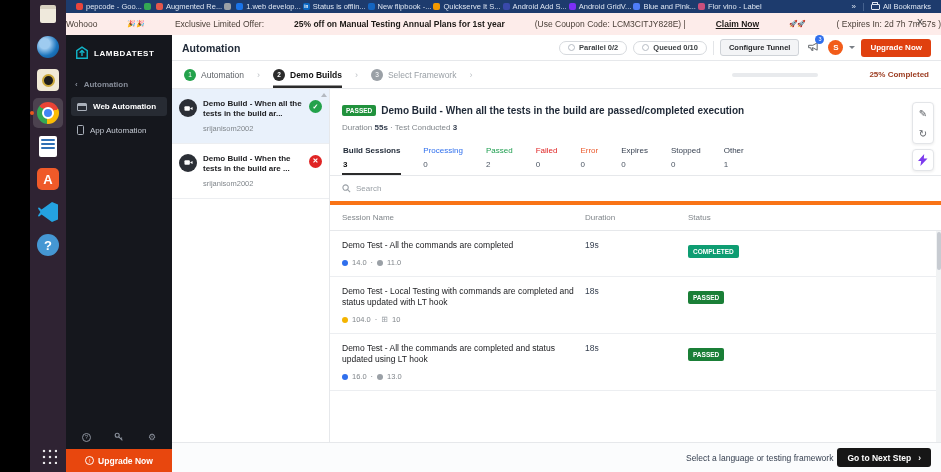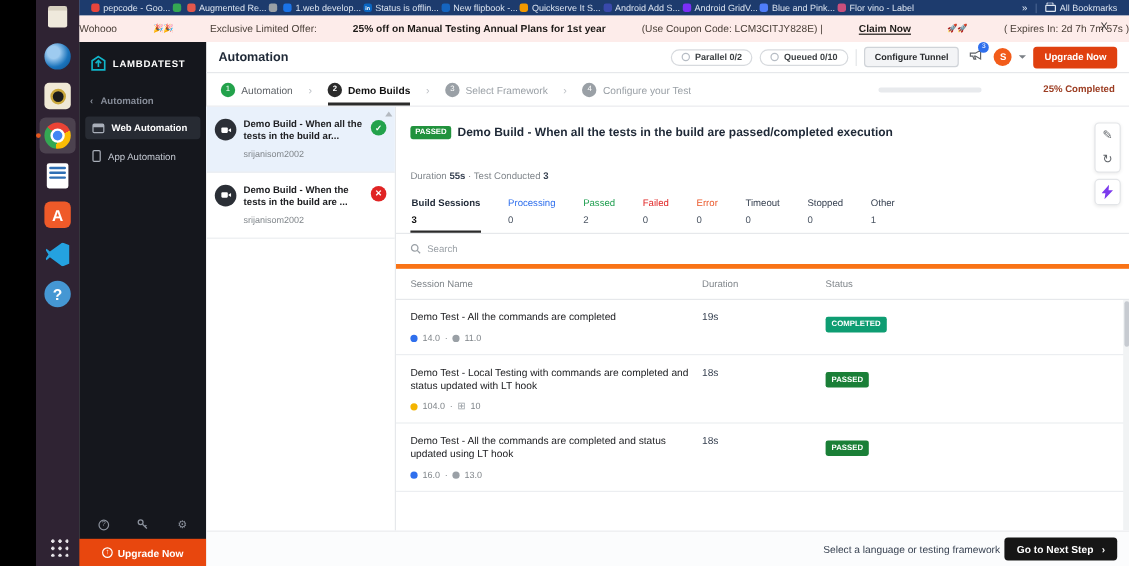--- a/index.html
+++ b/index.html
@@ -98,21 +98,21 @@
   .b-texts { flex:1; min-width:0; }
   .b-title { font-size:8px; font-weight:bold; color:#202124; line-height:1.3; }
   .b-user { font-size:7.5px; color:#80868b; margin-top:4px; }
   .b-status { width:13px; height:13px; border-radius:50%; color:#fff; font-size:7px; font-weight:bold; display:flex; align-items:center; justify-content:center; flex:none; margin-top:1px; }
 
   
   .detail { flex:1; display:flex; flex-direction:column; min-width:0; position:relative; background:#fff; }
   .d-head { padding:11px 12px 0; }
   .d-badge { display:inline-block; font-size:6.5px; font-weight:bold; color:#fff; padding:2px 4px; border-radius:2px; margin-right:5px; vertical-align:1px; }
   .d-title { font-size:10px; font-weight:bold; color:#1f2937; }
-  .d-meta { font-size:8px; color:#80868b; margin-top:24px; }
+  .d-meta { font-size:8px; color:#80868b; margin-top:5px; }
   .d-meta b { color:#374151; font-weight:bold; }
   .tabs { display:flex; padding:0 12px; border-bottom:1px solid #e6e8eb; margin-top:9px; }
   .tab { margin-right:21px; padding:5px 1px 6px; cursor:pointer; }
   .tab .t-label { font-size:8px; }
   .tab .t-count { font-size:8px; color:#4b5563; margin-top:5px; }
   .tab.active { box-shadow:inset 0 -2px 0 #2b2b2b; }
   .tab.active .t-label, .tab.active .t-count { font-weight:bold; color:#111; }
   .search-row { display:flex; align-items:center; gap:5px; padding:8px 12px; border-bottom:4px solid #f97316; color:#9aa0a6; font-size:8px; cursor:text; }
   .thead { display:flex; padding:8px 12px; border-bottom:1px solid #e6e8eb; color:#80868b; font-size:8px; }
   .col-name { width:243px; flex:none; padding-right:8px; }
@@ -324,24 +324,20 @@
         <span class="step active">
             <span class="n">2</span>
             <span>Demo Builds</span>
           </span>
         <span class="step-chev">›</span>
         <span class="step todo">
             <span class="n">3</span>
             <span>Select Framework</span>
           </span>
         <span class="step-chev">›</span>
-        <span class="step todo">
-            <span class="n">4</span>
-            <span>Configure your Test</span>
-          </span>
         <span class="progress-wrap">
           <span class="track"><span class="fill"></span></span>
           <span class="progress-label">25% Completed</span>
         </span>
       </div>
 
       <div class="content-row">
 
         <div class="buildlist">
           <span class="bl-scroll"></span>
@@ -415,21 +411,21 @@
               </span>
             <span class="tab">
                 <div class="t-label" style="color: rgb(224, 36, 36);">Failed</div>
                 <div class="t-count">0</div>
               </span>
             <span class="tab">
                 <div class="t-label" style="color: rgb(235, 90, 45);">Error</div>
                 <div class="t-count">0</div>
               </span>
             <span class="tab">
-                <div class="t-label" style="color: rgb(55, 65, 81);">Timeout</div>
+                <div class="t-label" style="color: rgb(55, 65, 81);">Expires</div>
                 <div class="t-count">0</div>
               </span>
             <span class="tab">
                 <div class="t-label" style="color: rgb(55, 65, 81);">Stopped</div>
                 <div class="t-count">0</div>
               </span>
             <span class="tab">
                 <div class="t-label" style="color: rgb(55, 65, 81);">Other</div>
                 <div class="t-count">1</div>
               </span>

